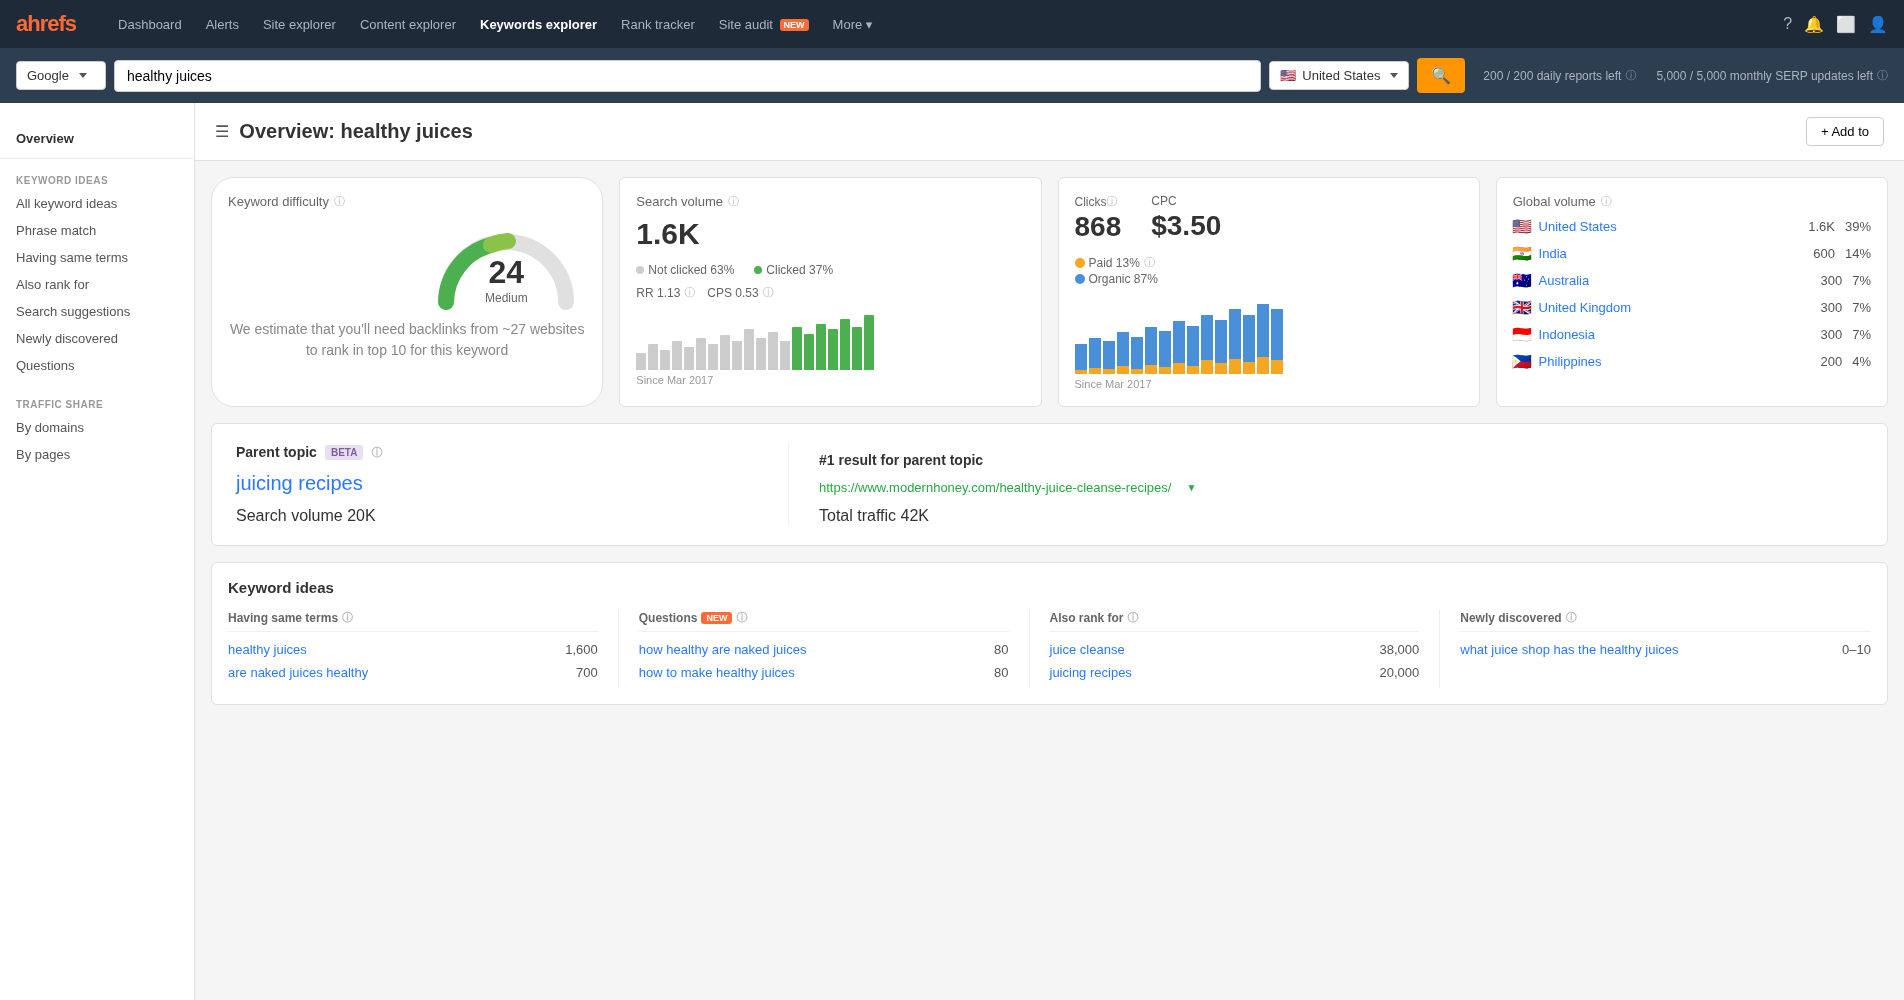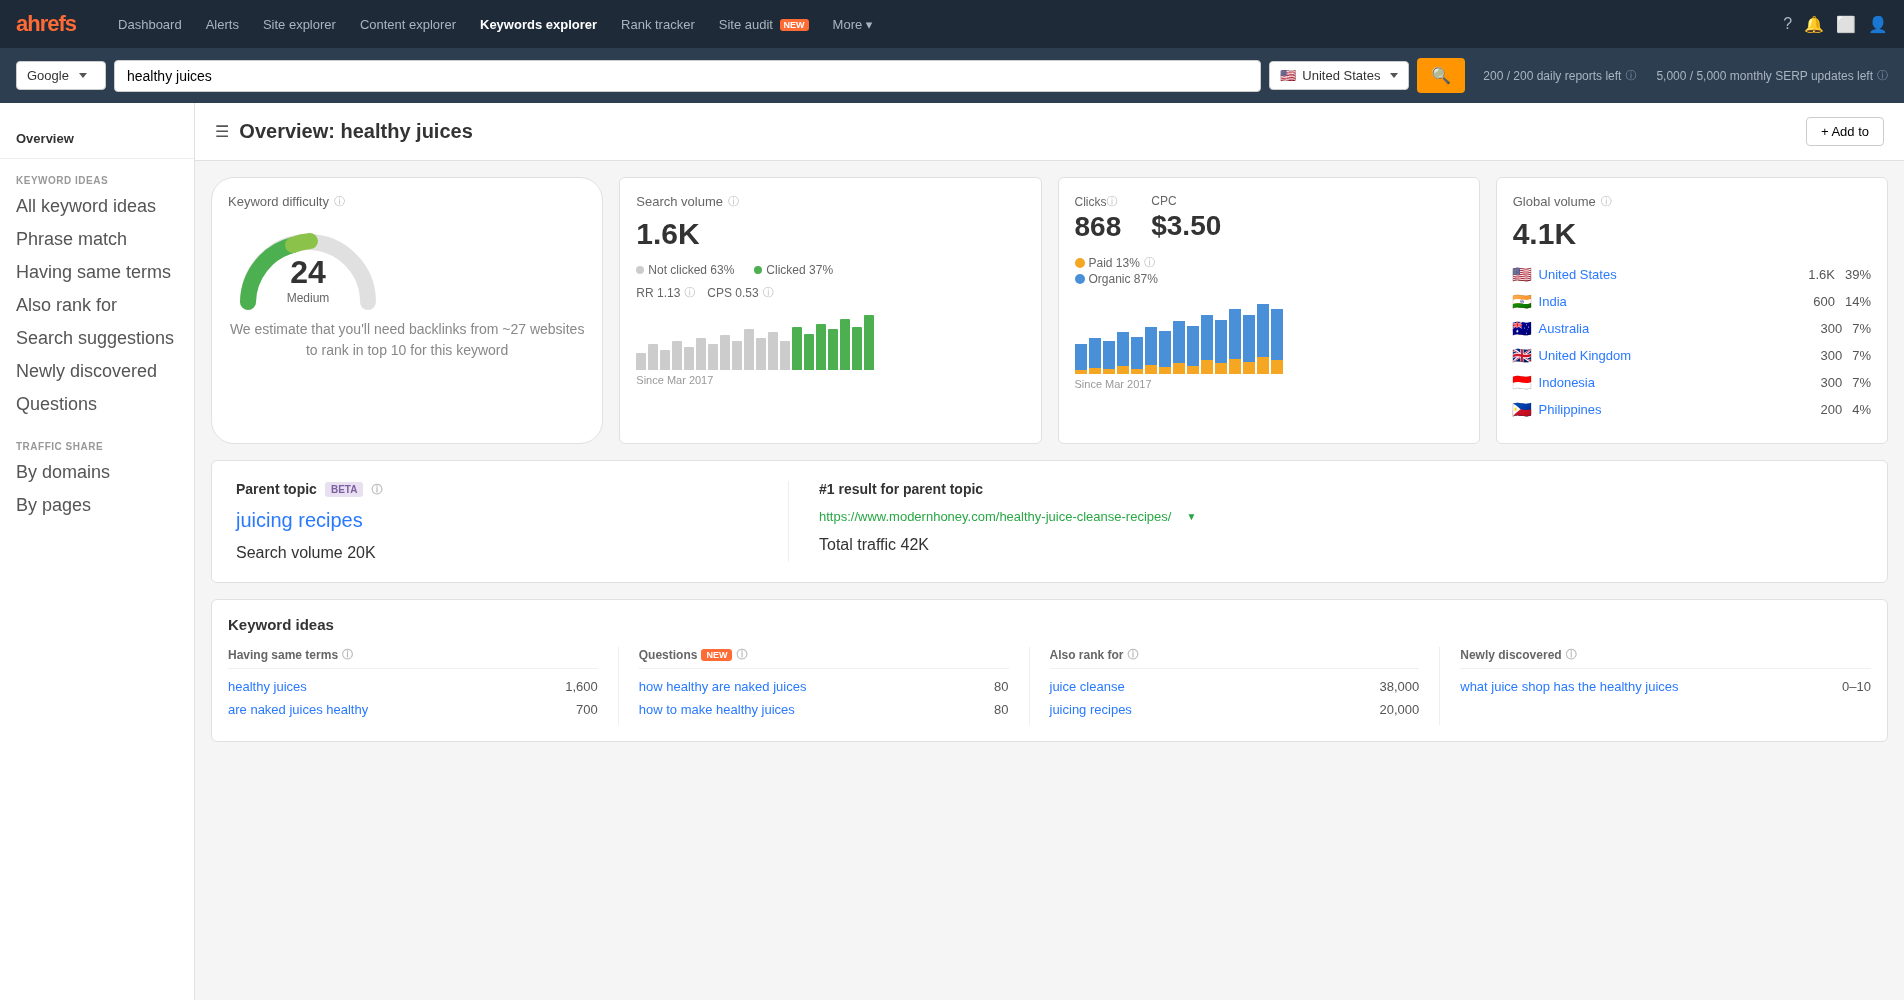--- a/index.html
+++ b/index.html
@@ -25,21 +25,21 @@
     .search-info { color: #aab4c0; font-size: 12px; margin-left: 10px; display: flex; gap: 20px; }
     .info-item { display: flex; align-items: center; gap: 4px; }
     .info-icon { color: #7a8fa6; font-size: 11px; cursor: pointer; }
 
     
     .main-layout { display: flex; min-height: calc(100vh - 96px); }
 
     
     .sidebar { width: 195px; background: #fff; border-right: 1px solid #e0e0e0; padding: 16px 0; flex-shrink: 0; }
     .sidebar-section-title { font-size: 10px; font-weight: 700; color: #999; text-transform: uppercase; padding: 8px 16px 4px; letter-spacing: 0.5px; }
-    .sidebar-item { padding: 6px 16px; cursor: pointer; color: #555; font-size: 18px; display: block; text-decoration: none; }
+    .sidebar-item { padding: 6px 16px; cursor: pointer; color: #555; font-size: 13px; display: block; text-decoration: none; }
     .sidebar-overview { padding: 12px 16px; font-weight: 600; font-size: 13px; color: #333; border-bottom: 1px solid #eee; margin-bottom: 8px; }
 
     
     .content { flex: 1; padding: 0; overflow: auto; }
 
     
     .overview-header { display: flex; align-items: center; padding: 14px 20px; background: #fff; border-bottom: 1px solid #e0e0e0; justify-content: space-between; }
     .overview-title { font-size: 20px; font-weight: 700; display: flex; align-items: center; gap: 10px; }
     .hamburger-icon { font-size: 16px; color: #555; cursor: pointer; }
     .add-to-btn { background: #fff; border: 1px solid #ccc; border-radius: 4px; padding: 6px 14px; font-size: 13px; cursor: pointer; display: flex; align-items: center; gap: 6px; }
@@ -47,21 +47,21 @@
     
     .cards-row { display: flex; gap: 0; padding: 16px; gap: 16px; flex-wrap: nowrap; }
 
     
     .card { background: #fff; border: 1px solid #e0e0e0; border-radius: 6px; padding: 16px; flex: 1; min-width: 0; }
     .card-title { font-size: 13px; color: #666; margin-bottom: 8px; display: flex; align-items: center; gap: 5px; }
     .card-help { color: #bbb; font-size: 11px; cursor: pointer; }
 
     
     .kd-card { flex: 1.2; border-radius: 23px; }
-    .kd-gauge-wrap { display: flex; justify-content: flex-start; align-items: center; margin: 10px 0; position: relative; }
+    .kd-gauge-wrap { display: flex; justify-content: flex-end; align-items: center; margin: 10px 0; position: relative; }
     .kd-note { font-size: 14px; color: #888; text-align: center; margin-top: 10px; line-height: 1.5; }
 
     
     .gauge-container { position: relative; width: 160px; height: 90px; display: flex; align-items: center; justify-content: center; }
     .gauge-text { position: absolute; text-align: center; top: 50%; left: 50%; transform: translate(-50%, -20%); }
 
     
     .sv-card { flex: 1.3; }
     .sv-number { font-size: 30px; font-weight: 700; margin-bottom: 12px; }
     .sv-stats { display: flex; gap: 20px; margin-bottom: 8px; }
@@ -89,21 +89,21 @@
     .gv-card { flex: 1.2; }
     .gv-number { font-size: 30px; font-weight: 700; margin-bottom: 14px; }
     .gv-row { display: flex; align-items: center; justify-content: space-between; margin-bottom: 8px; font-size: 13px; }
     .gv-country { display: flex; align-items: center; gap: 6px; color: #2979ff; cursor: pointer; text-decoration: none; }
     .gv-flag { font-size: 16px; }
     .gv-stats { display: flex; gap: 10px; color: #555; font-size: 13px; }
 
     
     .parent-section { background: #fff; margin: 0 16px 16px; border: 1px solid #e0e0e0; border-radius: 6px; padding: 20px 24px; display: flex; gap: 0; }
     .parent-left { flex: 1; border-right: 1px solid #eee; padding-right: 30px; }
-    .parent-right { flex: 2; padding-left: 30px; }
+    .parent-right { flex: 2; padding-left: 30px; margin-top: 8px; }
     .parent-topic-title { font-size: 14px; font-weight: 700; margin-bottom: 4px; display: flex; align-items: center; gap: 8px; }
     .beta-badge { background: #e8e0f0; color: #7b5fa0; font-size: 10px; padding: 2px 6px; border-radius: 3px; font-weight: 600; }
     .parent-link { color: #2979ff; font-size: 20px; font-weight: 500; text-decoration: none; display: block; margin: 12px 0; cursor: pointer; }
     .parent-sv { font-size: 16px; color: #333; }
     .result-title { font-size: 14px; font-weight: 700; margin-bottom: 12px; }
     .result-link-text { color: #1a73e8; font-size: 16px; font-weight: 500; text-decoration: none; cursor: pointer; line-height: 1.4; display: block; margin-bottom: 4px; }
     .result-url { color: #28a745; font-size: 13px; display: flex; align-items: center; gap: 12px; }
     .result-traffic { font-size: 16px; color: #333; margin-top: 12px; }
 
     
@@ -370,21 +370,20 @@
             </div>
           </div>
         <div style="font-size:11px;color:#999;margin-top:4px;">Since Mar 2017</div>
       </div>
 
       <div class="card gv-card">
         <div class="card-title">
           <span>Global volume</span>
           <span class="card-help">ⓘ</span>
         </div>
-        <div class="gv-number">4.1K</div>
         <div id="gv-countries">
             <div class="gv-row">
               <a class="gv-country">
                 <span class="gv-flag">🇺🇸</span>
                 <span>United States</span>
               </a>
               <div class="gv-stats">
                 <span>1.6K</span>
                 <span>39%</span>
               </div>

